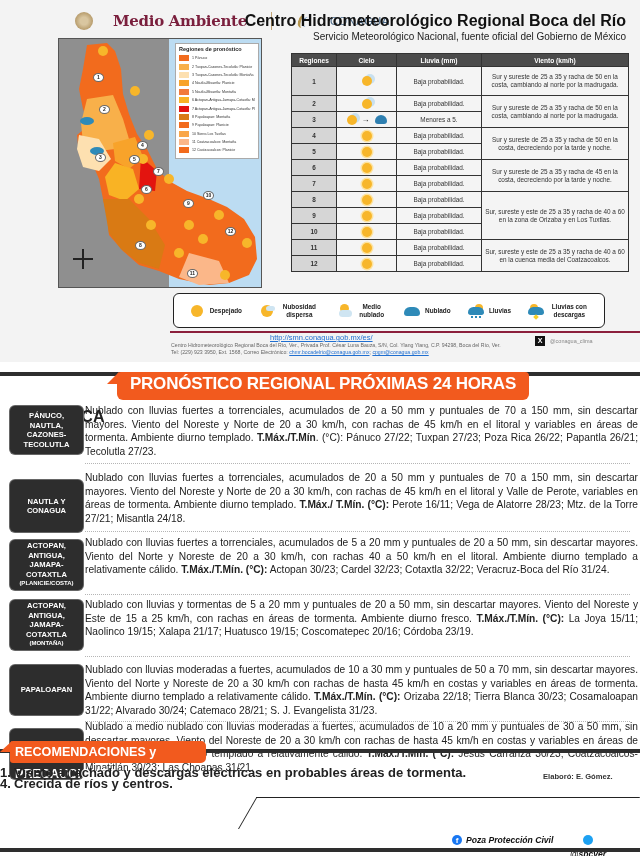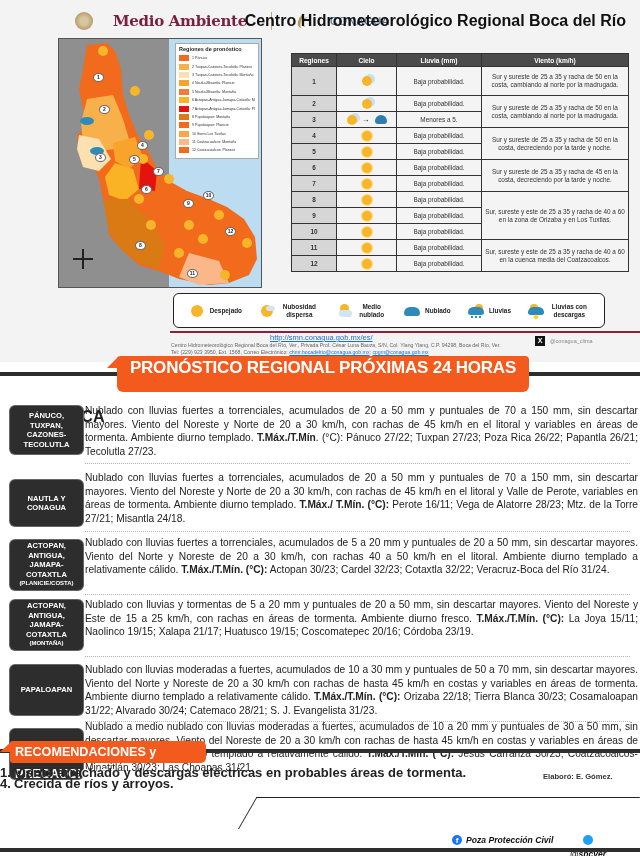--- a/index.html
+++ b/index.html
@@ -71,21 +71,21 @@
 
   .url { position: absolute; left: 270px; top: 333px; font-size: 7.5px; color: #1f6fd1; text-decoration: underline; }
   .addr { position: absolute; left: 171px; top: 342px; font-size: 5.2px; color: #666; line-height: 6.8px; width: 350px; }
   .addr .mail { color: #1f6fd1; text-decoration: underline; }
   .xrow { position: absolute; left: 535px; top: 336px; display: flex; align-items: center; gap: 5px; }
   .xbox { width: 10px; height: 10px; background: #111; color: #fff; font-size: 7px; text-align: center; line-height: 10px; font-weight: bold; }
   .xhandle { font-size: 5.5px; color: #888; }
 
   
   .banner-line { position: absolute; left: 0; top: 372px; width: 640px; height: 4px; background: #2e2e2e; }
-  .banner { position: absolute; left: 117px; top: 356px; width: 412px; height: 36px; background: #f25a1e; border-radius: 4px 4px 6px 6px; color: #fff; font-weight: bold; font-size: 17px; text-align: center; line-height: 24px; letter-spacing: -0.2px; }
+  .banner { position: absolute; left: 117px; top: 372px; width: 412px; height: 28px; background: #f25a1e; border-radius: 4px 4px 6px 6px; color: #fff; font-weight: bold; font-size: 17px; text-align: center; line-height: 24px; letter-spacing: -0.2px; }
   .banner::before { content: ""; position: absolute; left: -10px; top: 0; border-right: 12px solid #f25a1e; border-top: 12px solid transparent; }
   .cuenca-title { position: absolute; left: 36px; top: 378px; font-size: 16px; font-weight: bold; color: #222; margin-top: 30px; }
 
   .basin { position: absolute; left: 10px; width: 628px; }
   .basin-label { position: absolute; left: 0; width: 73px; background: #2d2d2d; color: #fff; border-radius: 5px; font-size: 7.6px; font-weight: bold; text-align: center; display: flex; flex-direction: column; justify-content: center; line-height: 9.5px; padding: 0 2px; box-shadow: 0 0 0 1px #666; }
   .basin-label .small { font-size: 6px; }
   .basin-text { position: absolute; left: 75px; width: 553px; font-size: 10.2px; line-height: 13.6px; text-align: justify; color: #222; }
   .basin-text b { font-weight: bold; }
   .dots { position: absolute; left: 85px; width: 545px; height: 0; border-top: 1.2px dotted #b5b5b5; }
 
@@ -112,20 +112,21 @@
   <div class="logo-row">
     <span class="seal"></span>
     <span class="brand">Medio Ambiente</span>
     <span class="brand-sep"></span>
     <span class="conagua-mark"></span>
     <span class="conagua">CONAGUA</span>
   </div>
 
   <div class="head-right">
     <div class="head-title">Centro Hidrometeorológico Regional Boca del Río</div>
+    <div class="head-sub">Servicio Meteorológico Nacional, fuente oficial del Gobierno de México</div>
   </div>
 
   <div class="map">
     <div class="sea"></div>
     <svg class="land" viewBox="0 0 190 250">
       <path d="M18 6 L38 4 L46 12 L52 30 L54 55 L60 75 L68 95 L78 110 L88 130 L100 142 L118 152 L140 160 L158 168 L175 180 L186 198 L188 220 L180 236 L160 244 L140 246 L110 240 L90 232 L70 226 L54 212 L40 196 L38 178 L34 160 L30 140 L24 126 L10 116 L8 96 L20 86 L14 70 L10 50 L14 30 Z" fill="#f26b1d"></path>
       <path d="M18 60 L44 56 L54 80 L60 100 L46 110 L30 112 L14 104 L12 84 Z" fill="#f8b04a"></path>
       <path d="M10 96 L30 100 L42 120 L30 132 L14 128 L8 110 Z" fill="#fde0b0"></path>
       <path d="M44 104 L66 98 L74 118 L60 130 L46 122 Z" fill="#f8a32a"></path>
       <path d="M46 124 L64 130 L70 150 L56 162 L40 156 L36 138 Z" fill="#f9b324"></path>
@@ -355,30 +356,30 @@
     <span class="xhandle">@conagua_clima</span>
   </div>
 </div>
 
 <div class="banner-line"></div>
 <div class="banner">PRONÓSTICO REGIONAL PRÓXIMAS 24 HORAS</div>
 <div class="cuenca-title">CUENCA</div>
 
 <div class="basin" style="top:404px">
   <div class="basin-label" style="top:2px;height:48px">
-    <span>PÁNUCO, TUXPAN,</span>
+    <span>PÁNUCO, NAUTLA,</span>
     <span>CAZONES-</span>
     <span>TECOLUTLA</span>
   </div>
   <div class="basin-text" style="top:0"><span>Nublado con lluvias fuertes a torrenciales, acumulados de 20 a 50 mm y puntuales de 70 a 150 mm, sin descartar mayores. Viento del Noreste y Norte de 20 a 30 km/h, con rachas de 45 km/h en el litoral y variables en áreas de tormenta. Ambiente diurno templado. </span><b>T.Máx./T.Mín</b><span>. (°C): Pánuco 27/22; Tuxpan 27/23; Poza Rica 26/22; Papantla 26/21; Tecolutla 27/23.</span></div>
 </div>
 <div class="dots" style="top:463px"></div>
 
 <div class="basin" style="top:471px">
-  <div class="basin-label" style="top:9px;height:46px">
+  <div class="basin-label" style="top:9px;height:52px">
     <span>NAUTLA Y</span>
     <span>CONAGUA</span>
   </div>
   <div class="basin-text" style="top:0"><span>Nublado con lluvias fuertes a torrenciales, acumulados de 20 a 50 mm y puntuales de 70 a 150 mm, sin descartar mayores. Viento del Noreste y Norte de 20 a 30 km/h, con rachas de 45 km/h en el litoral y Valle de Perote, variables en áreas de tormenta. Ambiente diurno templado. </span><b>T.Máx./ T.Mín. (°C):</b><span> Perote 16/11; Vega de Alatorre 28/23; Mtz. de la Torre 27/21; Misantla 24/18.</span></div>
 </div>
 <div class="dots" style="top:531px"></div>
 
 <div class="basin" style="top:536px">
   <div class="basin-label" style="top:4px;height:50px">
     <span>ACTOPAN,</span>
@@ -414,21 +415,21 @@
     <span>COATZACOALCOS</span>
     <span>Y TONALÁ</span>
   </div>
   <div class="basin-text" style="top:-4px"><span>Nublado a medio nublado con lluvias moderadas a fuertes, acumulados de 10 a 20 mm y puntuales de 30 a 50 mm, sin descartar mayores. Viento del Noreste de 20 a 30 km/h con rachas de hasta 45 km/h en costas y variables en áreas de tormenta. Ambiente diurno templado a relativamente cálido. </span><b>T.Máx./T.Mín. (°C):</b><span> Jesús Carranza 30/23; Coatzacoalcos-Minatitlán 30/23; Las Choapas 31/21.</span></div>
 </div>
 
 <div class="rec-line"></div>
 <div class="rec-banner">RECOMENDACIONES y PRECAUCIONES</div>
 <ol class="rec-list">
   <li><span class="n">1.</span><span>Viento arrachado y descargas eléctricas en probables áreas de tormenta.</span></li>
-  <li><span class="n">4.</span><span>Crecida de ríos y arroyos.</span></li>
+  <li><span class="n">4.</span><span>Crecida de ríos y centros.</span></li>
 </ol>
 <div class="elaboro">Elaboró: E. Gómez.</div>
 
 <div class="social-frame">
   <div class="slant"></div>
   <div class="topline"></div>
 </div>
 <div class="fb">
   <span class="fb-ico">f</span>
   <span>Poza Protección Civil</span>

